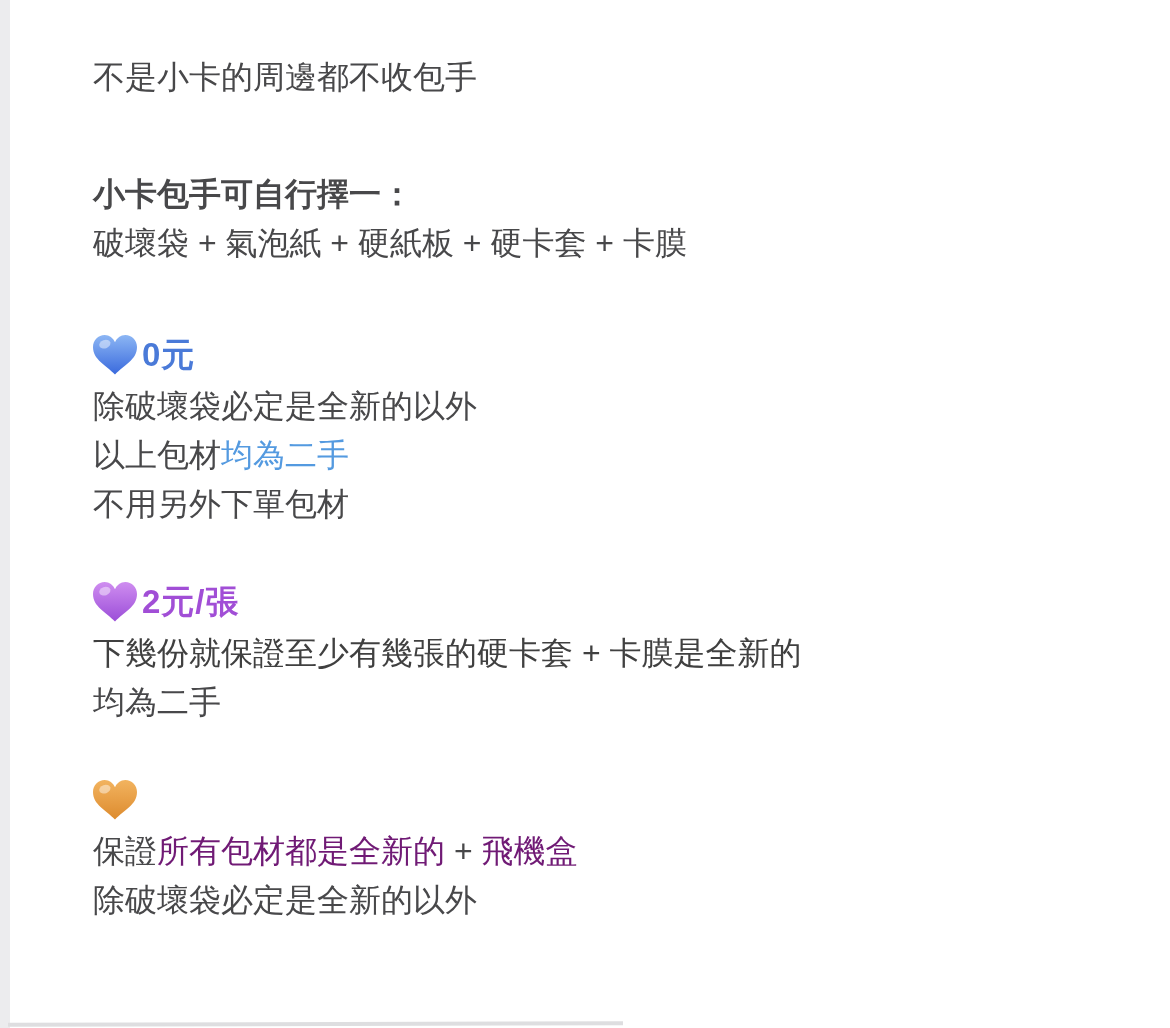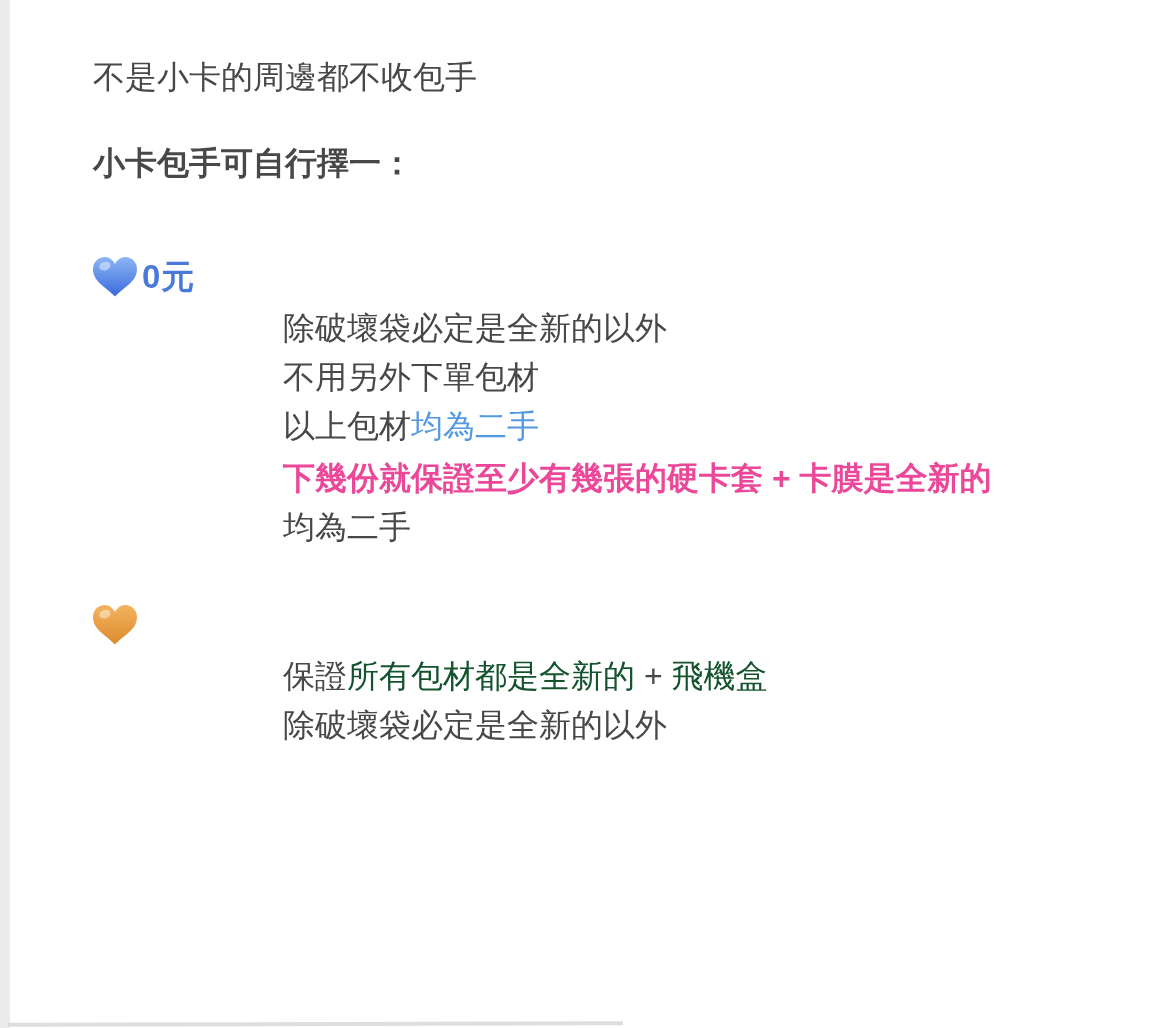--- a/index.html
+++ b/index.html
@@ -7,39 +7,39 @@
   body {
     width:1170px; height:1028px; position:relative; overflow:hidden;
     font-family:"Liberation Sans","DejaVu Sans",sans-serif;
     color:#48484a;
   }
   .edge-left  { position:absolute; left:0; top:0; width:10px; height:1028px; background:#ececee; }
   .edge-bottom{ position:absolute; left:8px; bottom:2px; width:615px; height:4px; background:#dedee0; transform:rotate(-0.15deg); }
 
   .content { position:absolute; left:93px; top:53px; width:1070px; font-size:32px; line-height:49px; }
 
-  .intro-group   { margin-top:39px;font-family:Liberation Mono, monospace; }
+  .intro-group   { margin-top:68px; }
   .intro-heading { font-weight:600; }
 
   .tier-heading {
     display:flex; align-items:center; gap:5px;
     height:49px; font-size:33px; font-weight:700; letter-spacing:1px;
   }
   .tier-heading .heart { width:44px; height:40px; flex:0 0 auto; }
-  .tier-body { margin-left:190px; margin-top:3px; }
+  .tier-body { margin-top:3px; }
 
   .gap-lg { margin-top:62px; }
   .gap-md { margin-top:48px; }
 
   .blue-price   { color:#4a7ad8; }
   .blue-hl      { color:#549ae0; }
   .purple-price { color:#a14ed6; }
-  .purple-hl    { color:#ec4899;font-weight:bold; }
+  .purple-hl    { color:#404040; }
   .orange-price { color:#e08f3c; }
-  .orange-hl    { color:#14532d; }
+  .orange-hl    { color:#701a75; }
 </style>
 </head>
 <body>
 
 <svg width="0" height="0" style="position:absolute" aria-hidden="true">
   <defs>
     <linearGradient id="grad-blue" x1="0" y1="0" x2="0" y2="1">
       <stop offset="0" stop-color="#8cb6f4"></stop>
         <stop offset="1" stop-color="#3a6add"></stop>
     </linearGradient>
@@ -56,35 +56,43 @@
 
 <div class="edge-left"></div>
 <div class="edge-bottom"></div>
 
 <div class="content">
 
   <div>不是小卡的周邊都不收包手</div>
 
   <div class="intro-group">
     <div class="intro-heading">小卡包手可自行擇一：</div>
+    <div>破壞袋 + 氣泡紙 + 硬紙板 + 硬卡套 + 卡膜</div>
   </div>
 
   <div class="tier-heading gap-lg blue-price">
     <svg class="heart" viewBox="0 0 32 29">
       <path d="M16 28.6 C 9.5 21.8 0 17.9 0 8.6 C 0 3.9 3.8 0 8.5 0 C 11.9 0 14.7 2.3 16 5.2 C 17.3 2.3 20.1 0 23.5 0 C 28.2 0 32 3.9 32 8.6 C 32 17.9 22.5 21.8 16 28.6 Z" fill="url(#grad-blue)"></path>
       <ellipse cx="8.6" cy="6.6" rx="4.2" ry="3.1" fill="#ffffff" opacity="0.45" transform="rotate(-20 8.6 6.6)"></ellipse>
     </svg>
     <span>0元</span>
   </div>
   <div class="tier-body">
     <div>除破壞袋必定是全新的以外</div>
+    <div><span>以上包材</span><span class="blue-hl">均為二手</span></div>
     <div>不用另外下單包材</div>
-    <div><span>以上包材</span><span class="blue-hl">均為二手</span></div>
   </div>
 
+  <div class="tier-heading gap-md purple-price">
+    <svg class="heart" viewBox="0 0 32 29">
+      <path d="M16 28.6 C 9.5 21.8 0 17.9 0 8.6 C 0 3.9 3.8 0 8.5 0 C 11.9 0 14.7 2.3 16 5.2 C 17.3 2.3 20.1 0 23.5 0 C 28.2 0 32 3.9 32 8.6 C 32 17.9 22.5 21.8 16 28.6 Z" fill="url(#grad-purple)"></path>
+      <ellipse cx="8.6" cy="6.6" rx="4.2" ry="3.1" fill="#ffffff" opacity="0.45" transform="rotate(-20 8.6 6.6)"></ellipse>
+    </svg>
+    <span>2元/張</span>
+  </div>
   <div class="tier-body">
     <div class="purple-hl">下幾份就保證至少有幾張的硬卡套 + 卡膜是全新的</div>
     <div>均為二手</div>
   </div>
 
   <div class="tier-heading gap-md orange-price">
     <svg class="heart" viewBox="0 0 32 29">
       <path d="M16 28.6 C 9.5 21.8 0 17.9 0 8.6 C 0 3.9 3.8 0 8.5 0 C 11.9 0 14.7 2.3 16 5.2 C 17.3 2.3 20.1 0 23.5 0 C 28.2 0 32 3.9 32 8.6 C 32 17.9 22.5 21.8 16 28.6 Z" fill="url(#grad-orange)"></path>
       <ellipse cx="8.6" cy="6.6" rx="4.2" ry="3.1" fill="#ffffff" opacity="0.45" transform="rotate(-20 8.6 6.6)"></ellipse>
     </svg>

